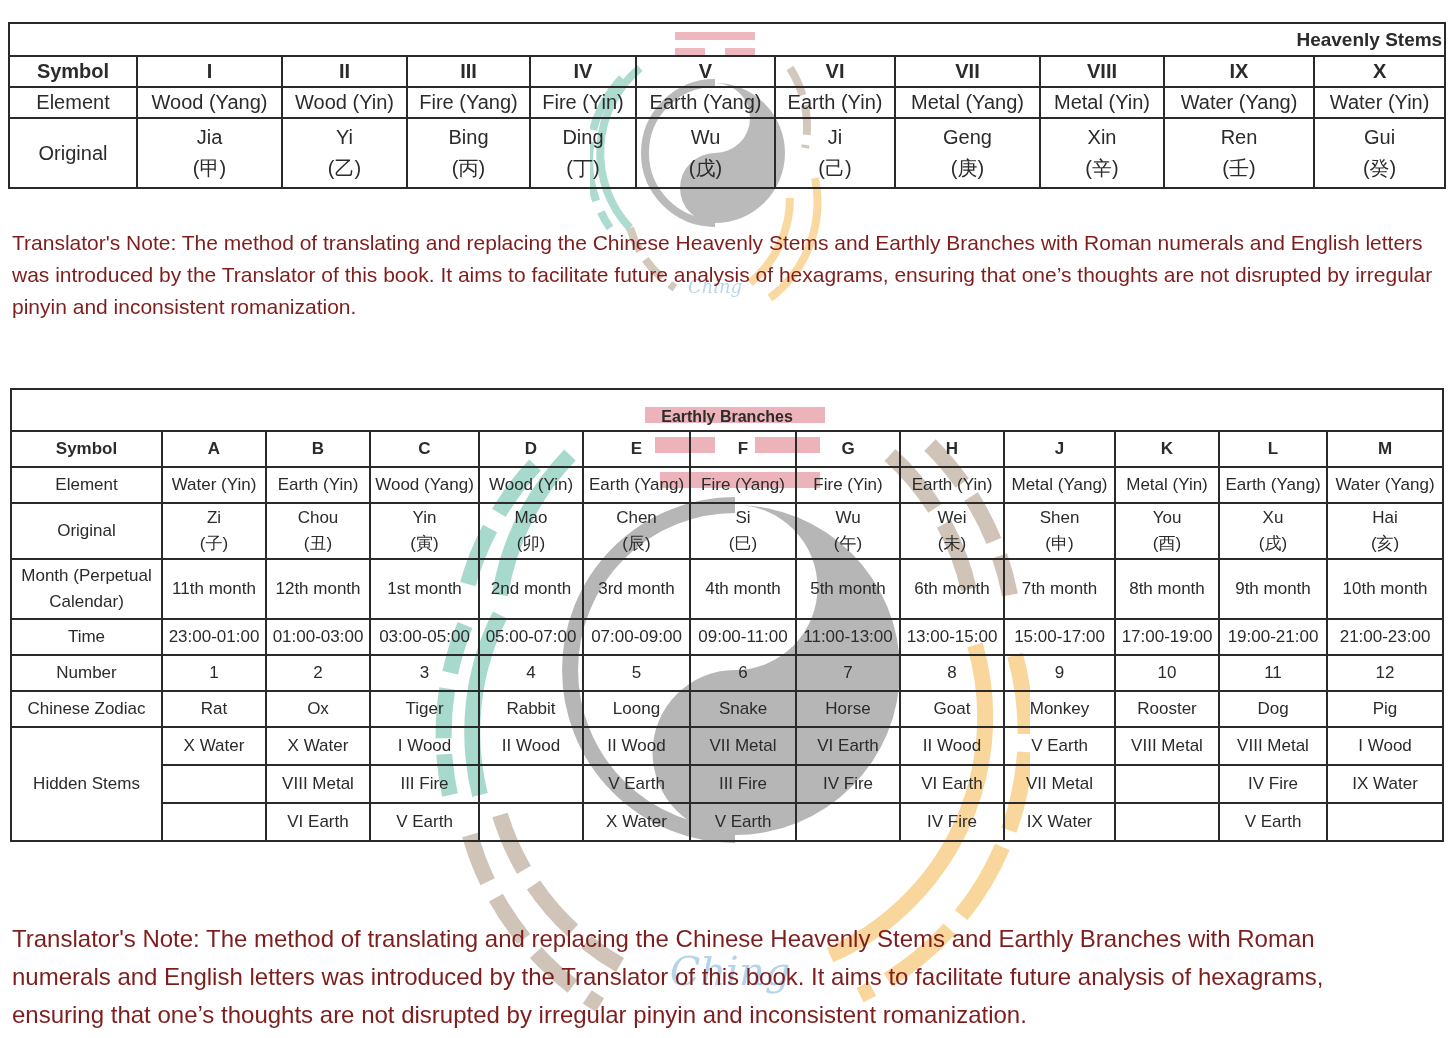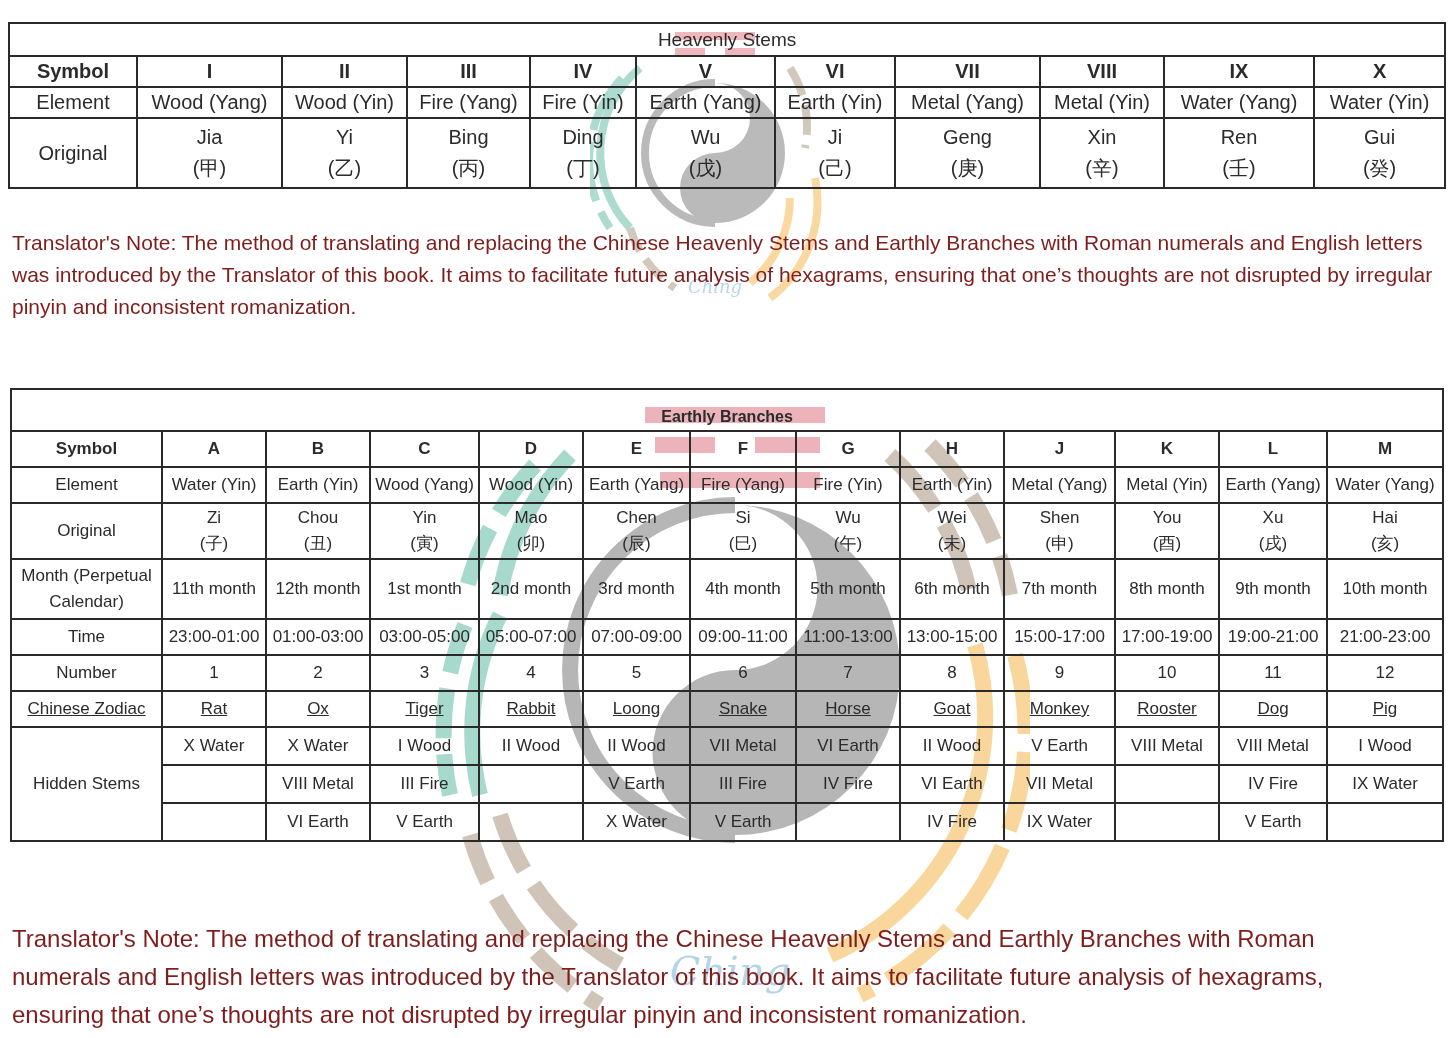--- a/index.html
+++ b/index.html
@@ -6,36 +6,36 @@
   body { width:1456px; height:1038px; position:relative; overflow:hidden;
          font-family:"Liberation Sans", "DejaVu Sans", sans-serif; color:#2b2b2b; }
   .wm { position:absolute; pointer-events:none; z-index:0; }
   .content { position:absolute; left:0; top:0; width:1456px; height:1038px; z-index:1; }
 
   table { border-collapse:collapse; position:absolute; table-layout:fixed; background:transparent; }
   td, th { border:2px solid #2a2a2a; text-align:center; vertical-align:middle; padding:0 2px; white-space:nowrap; }
 
   
   #hs { left:8px; top:22px; width:1436px; font-size:20px; }
-  #hs .title { height:31px; font-weight:normal; font-size:19px; }
+  #hs .title { height:31px; font-weight:bold; font-size:19px;text-align:right; }
   #hs .sym { height:31px; font-weight:bold; }
   #hs .el { height:31px; }
   #hs .orig { height:70px; line-height:31px; }
 
   
   #eb { left:10px; top:388px; width:1432px; font-size:17px; }
   #eb .title { height:36px; font-weight:bold; font-size:16px; vertical-align:bottom; padding-bottom:4px; }
   #eb .sym { height:36px; font-weight:bold; }
   #eb .el { height:36px; }
   #eb .orig { height:56px; line-height:26px; }
   #eb .month { height:60px; }
   #eb .mlabel { line-height:26px; white-space:normal; }
   #eb .time { height:36px;margin-left:31px; }
   #eb .num { height:36px;padding-left:32px; }
-  #eb .zod { height:36px;text-decoration:underline; }
+  #eb .zod { height:36px; }
   #eb .hid td { height:36px; }
 
   .note { position:absolute; left:12px; color:#7f1d1d; }
   #note1 { top:206px; width:1430px; font-size:21px; line-height:32px; }
   #note2 { top:896px; width:1400px; font-size:24px; line-height:38px; }
 </style>
 </head>
 <body>
 
 <svg class="wm" style="left:590px;top:28px;" width="250" height="280" viewBox="0 0 250 280">

